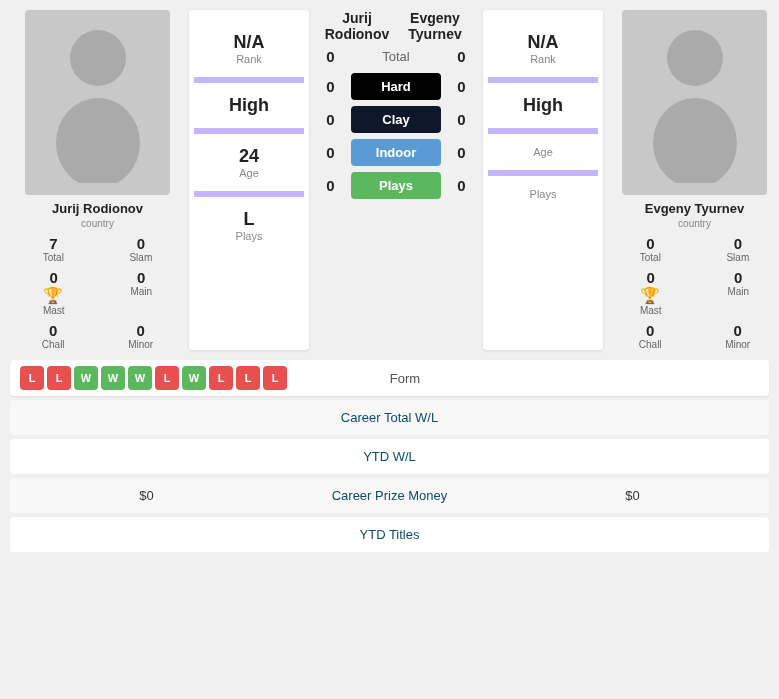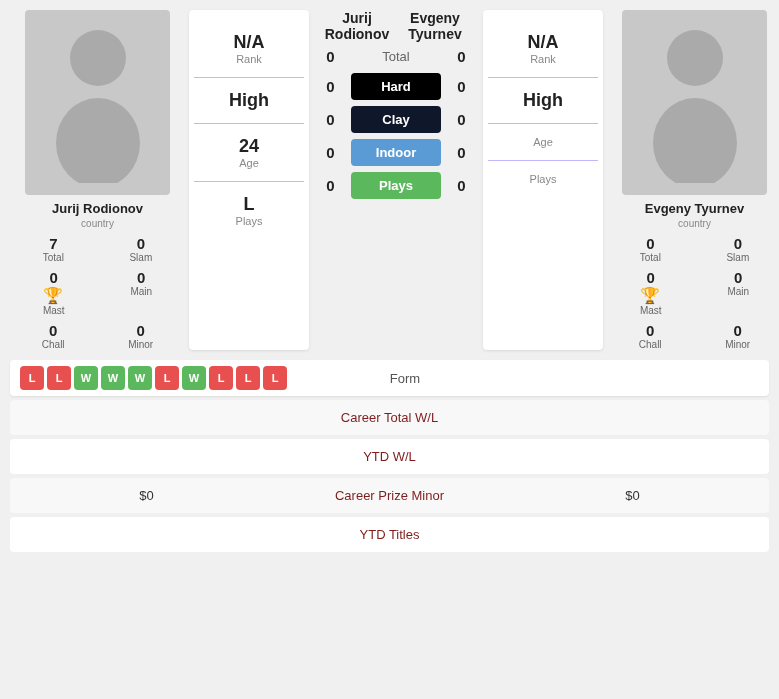--- a/index.html
+++ b/index.html
@@ -99,21 +99,21 @@
       background: #fff;
       border-radius: 4px;
       margin: 0 4px;
       padding: 10px 5px;
       box-shadow: 0 1px 3px rgba(0,0,0,0.1);
     }
 
     .middle-stat-block {
       text-align: center;
       padding: 12px 0;
-      border-bottom: 1px solid #c4b5fd;
+      border-bottom: 6px solid #c4b5fd;
       width: 100%;
     }
 
     .middle-stat-block:last-child {
       border-bottom: none;
     }
 
     .middle-stat-value {
       font-size: 18px;
       font-weight: bold;
@@ -256,21 +256,21 @@
       background: #f8f8f8;
       border-radius: 4px;
       padding: 10px 15px;
       margin-bottom: 4px;
     }
 
     .stat-row-label {
       flex: 1;
       text-align: center;
       font-size: 13px;
-      color: #7f1d1d;
+      color: #0c4a6e;
       font-weight: 500;
     }
 
     .stat-row-value-left {
       flex: 1;
       text-align: center;
       font-size: 13px;
       color: #333;
     }
 
@@ -493,21 +493,21 @@
     </div>
 
     <div class="stat-row ytd-row">
       <div class="stat-row-value-left"></div>
       <div class="stat-row-label">YTD W/L</div>
       <div class="stat-row-value-right"></div>
     </div>
 
     <div class="stat-row prize-row">
       <div class="stat-row-value-left">$0</div>
-      <div class="stat-row-label">Career Prize Minor</div>
+      <div class="stat-row-label">Career Prize Money</div>
       <div class="stat-row-value-right">$0</div>
     </div>
 
     <div class="stat-row ytd-row ytd-titles-row">
       <div class="stat-row-value-left"></div>
       <div class="stat-row-label">YTD Titles</div>
       <div class="stat-row-value-right"></div>
     </div>
 
   </div>

